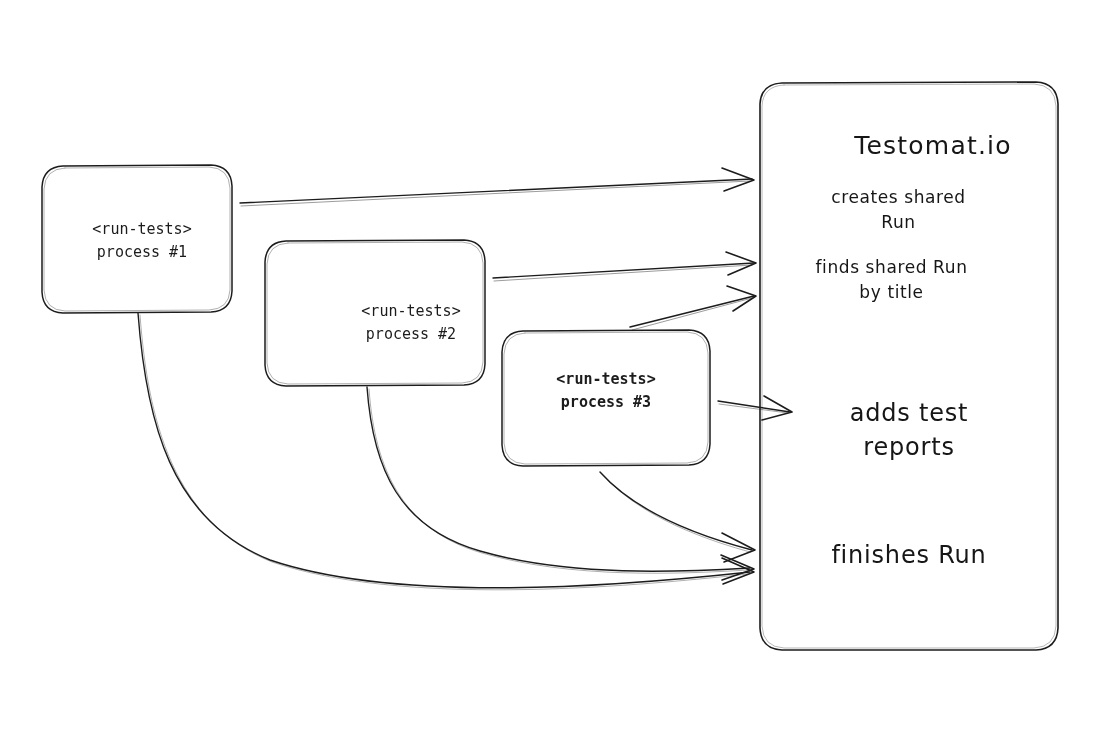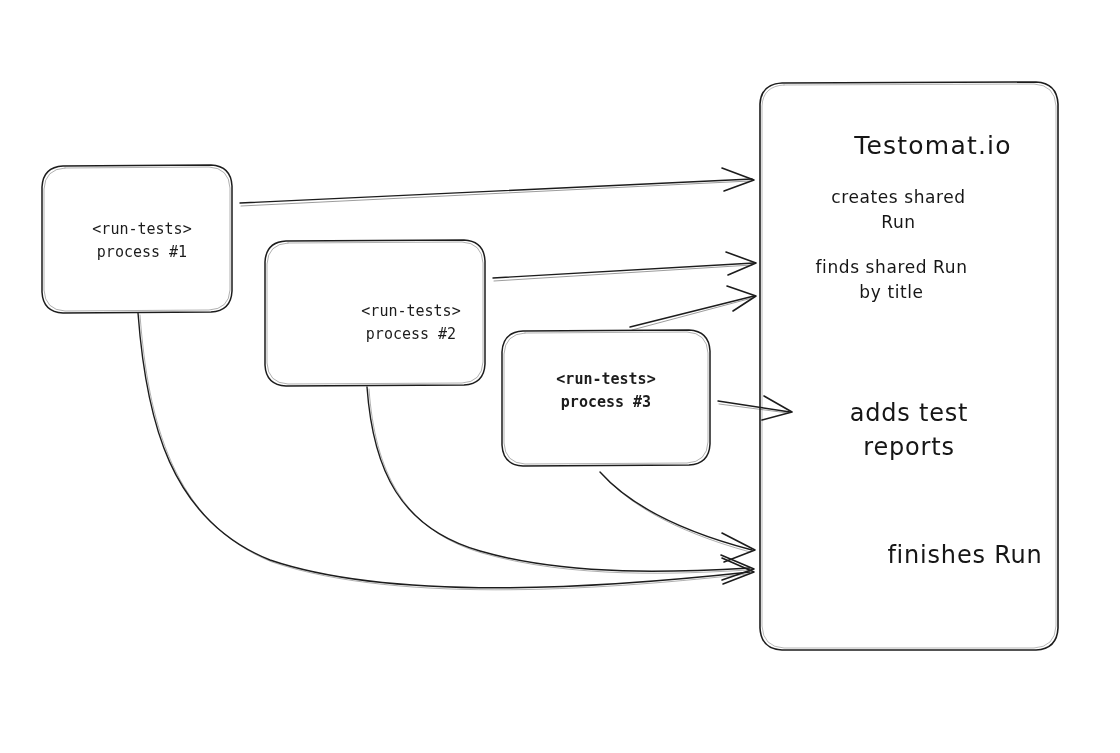--- a/index.html
+++ b/index.html
@@ -141,15 +141,15 @@
 
   <div class="panel-text panel-step-small" style="left:760px; top:185px; width:277px;">creates shared
 Run</div>
 
   <div class="panel-text panel-step-small" style="left:772px; top:255px; width:239px;">finds shared Run
 by title</div>
 
   <div class="panel-text panel-step-large" style="left:760px; top:380px; width:298px;margin-top:16px;">adds test
 reports</div>
 
-  <div class="panel-text panel-step-large" style="left:796px; top:538px; width:298px;padding-left:20px;">finishes Run</div>
+  <div class="panel-text panel-step-large" style="left:760px; top:538px; width:298px;">finishes Run</div>
 
 </div>
 
 </body></html>

